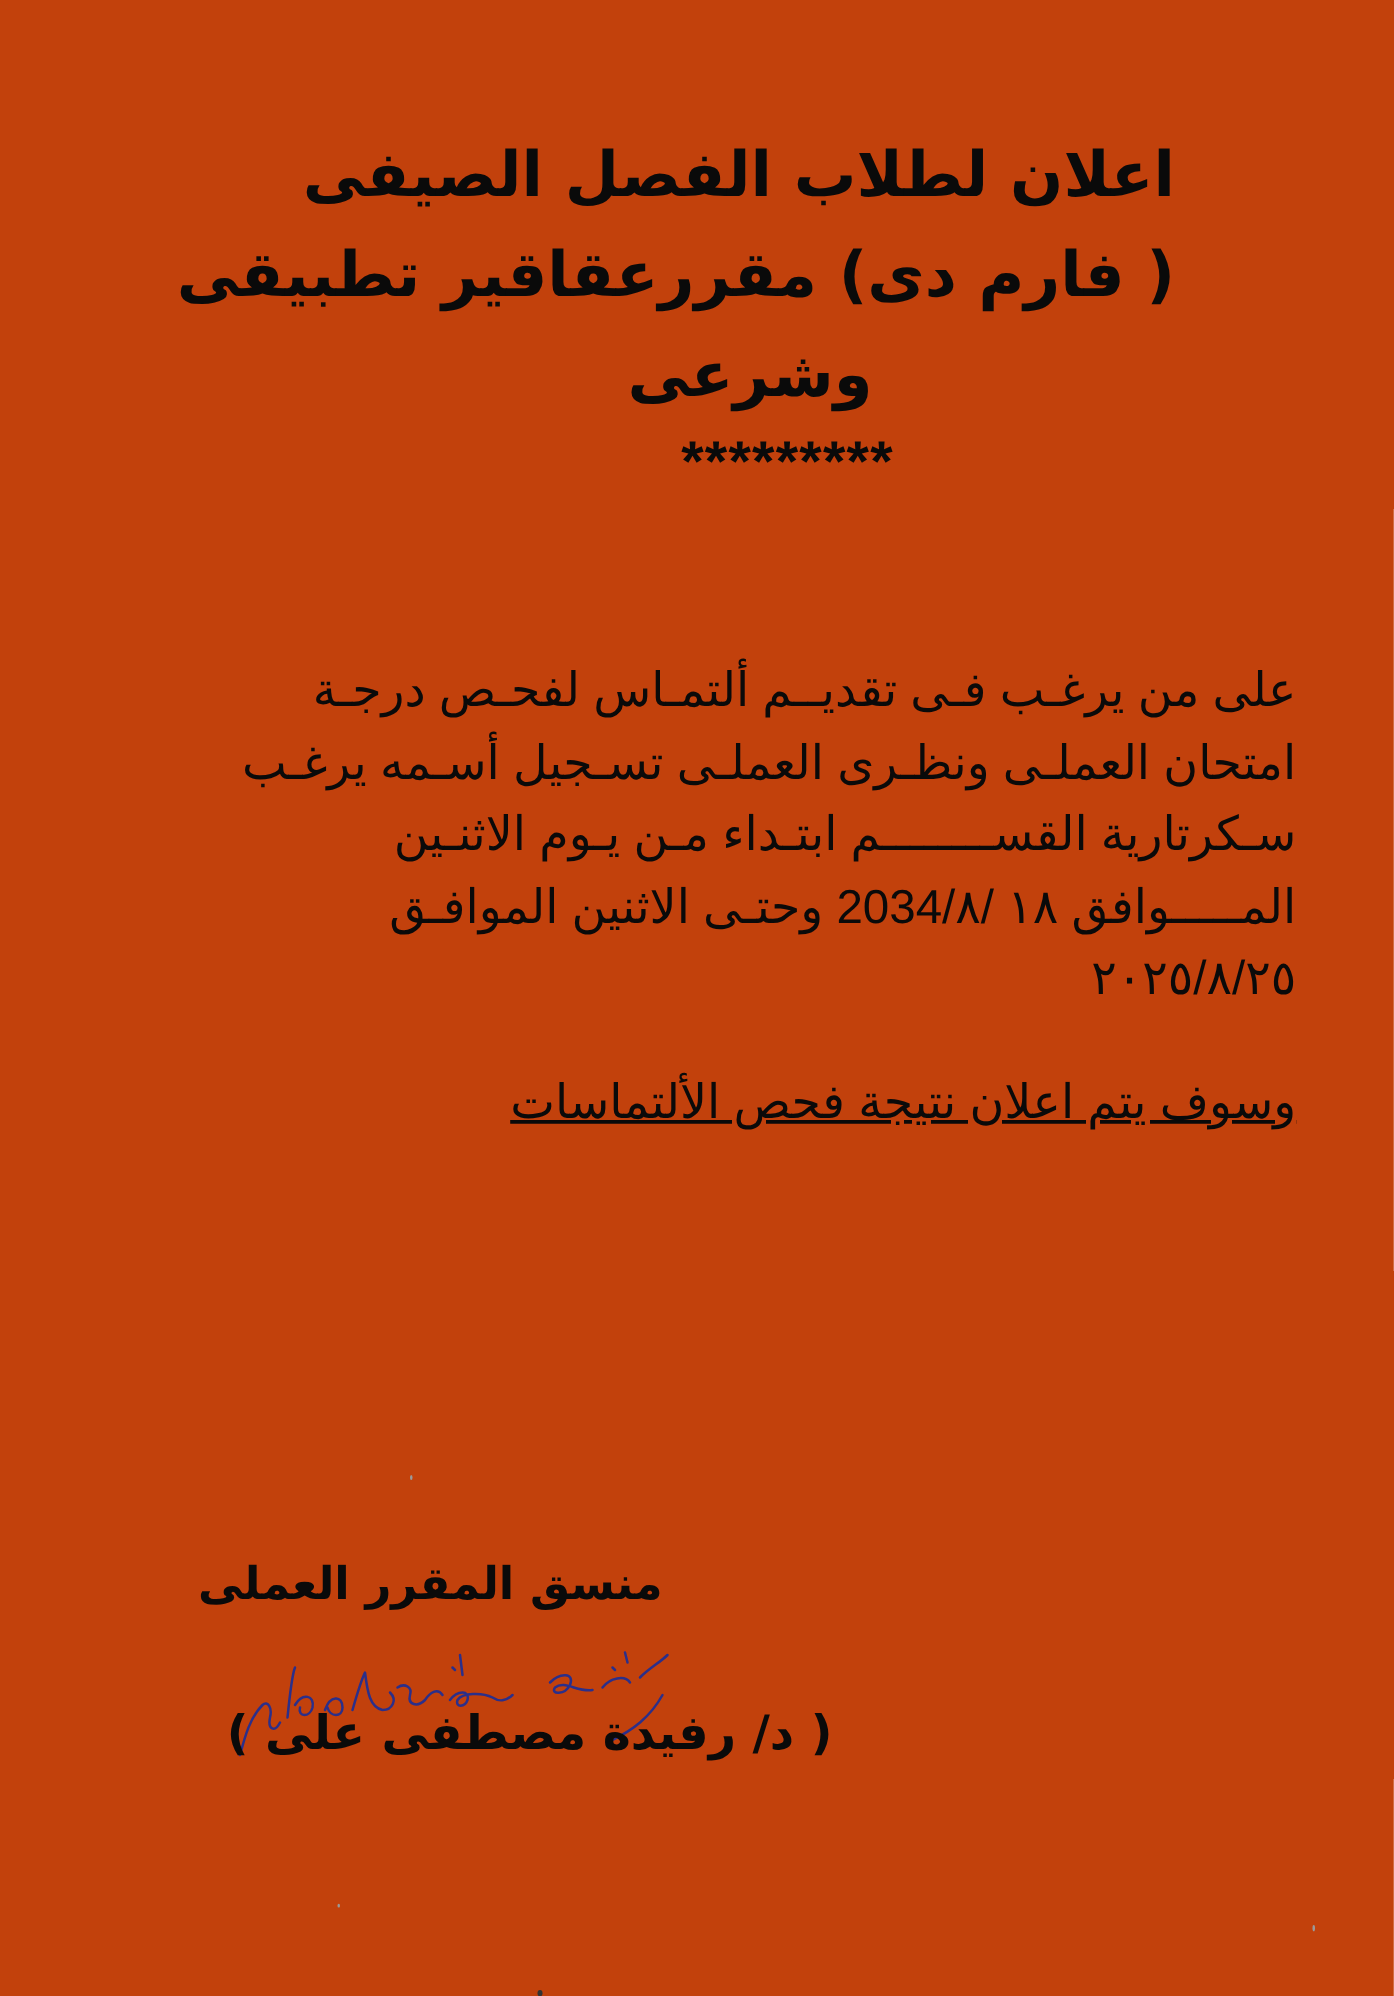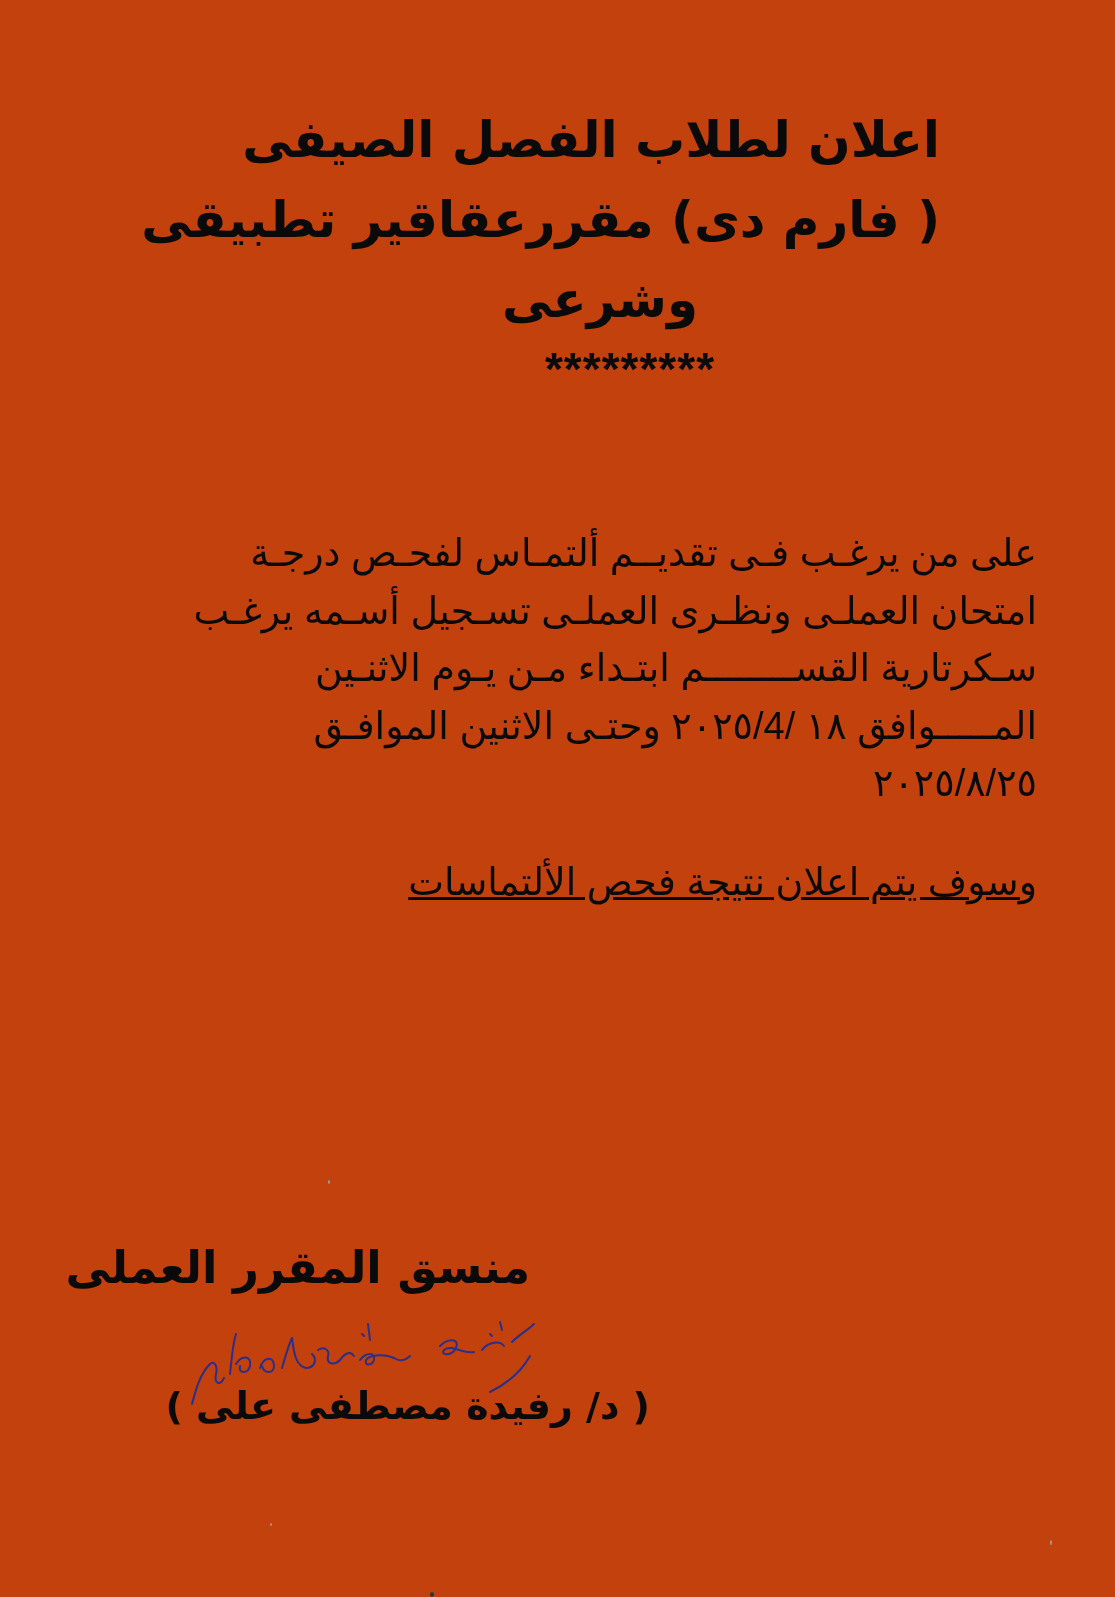--- a/index.html
+++ b/index.html
@@ -71,45 +71,44 @@
     .sig-block {
       position: absolute;
       top: 1238px;
       left: 180px;
       width: 470px;
       direction: rtl;
     }
     .sig-role {
       font-family: "DejaVu Sans", sans-serif;
       font-weight: bold;
-      font-size: 45px;
+      font-size: 36px;
       line-height: 60px;
       text-align: right;
       padding-right: 120px;
       white-space: nowrap;
     }
     .signature {
       position: absolute;
       top: 56px;
       left: 10px;
       width: 420px;
       height: 120px;
     }
     .sig-name {
       position: absolute;
       top: 118px;
-      left: 0;
+      left: 16px;
       width: 470px;
       font-family: "DejaVu Sans", sans-serif;
       font-weight: bold;
       font-size: 38px;
       line-height: 60px;
       text-align: right;
       white-space: nowrap;
-      margin-top: 20px;
     }
     .speck {
       position: absolute;
       background: #9a9a9a;
       border-radius: 50%;
     }
   </style>
 </head>
 <body>
 
@@ -119,21 +118,21 @@
     <div class="title-line t1">اعلان لطلاب الفصل الصيفى</div>
     <div class="title-line t2">( فارم دى) مقررعقاقير تطبيقى</div>
     <div class="title-line t3">وشرعى</div>
     <div class="stars">*********</div>
   </div>
 
   <div class="para para1">
     <span class="line">على من يرغـب فـى تقديــم ألتمـاس لفحـص درجـة</span>
     <span class="line">امتحان العملـى ونظـرى العملـى  تسـجيل أسـمه يرغـب</span>
     <span class="line">سـكرتارية القســــــــم ابتـداء مـن يـوم الاثنـين</span>
-    <span class="line">المـــــوافق ١٨ /٢٠٢٥/4 وحتـى الاثنين الموافـق</span>
+    <span class="line">المـــــوافق ١٨ /2034/٨ وحتـى الاثنين الموافـق</span>
     <span class="line">٢٠٢٥/٨/٢٥</span>
   </div>
 
   <div class="para para2">
     <span class="line">وسوف يتم اعلان نتيجة فحص الألتماسات</span>
   </div>
 
   <div class="sig-block">
     <div class="sig-role">منسق المقرر العملى</div>
 

